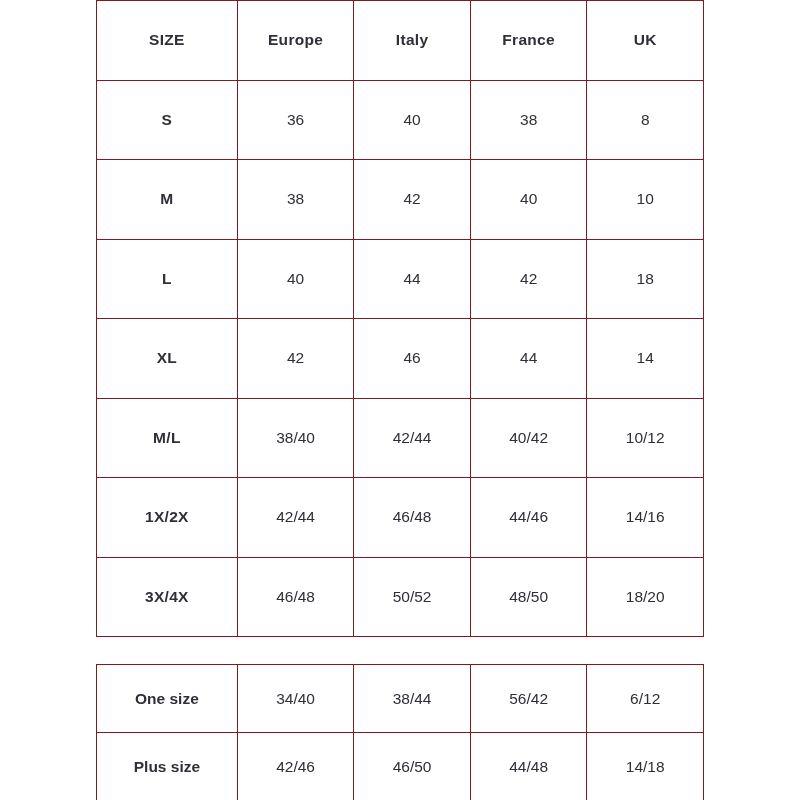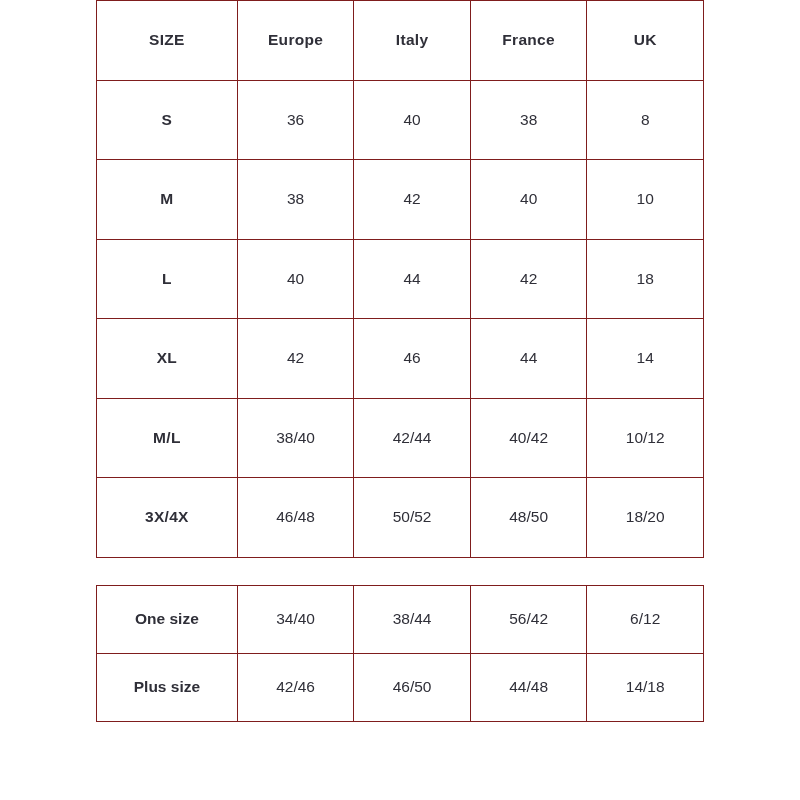--- a/index.html
+++ b/index.html
@@ -120,20 +120,27 @@
         <td>14</td>
       </tr>
       <tr>
         <td class="rowhead">M/L</td>
         <td>38/40</td>
         <td>42/44</td>
         <td>40/42</td>
         <td>10/12</td>
       </tr>
       <tr>
+        <td class="rowhead">1X/2X</td>
+        <td>42/44</td>
+        <td>46/48</td>
+        <td>44/46</td>
+        <td>14/16</td>
+      </tr>
+      <tr>
         <td class="rowhead">3X/4X</td>
         <td>46/48</td>
         <td>50/52</td>
         <td>48/50</td>
         <td>18/20</td>
       </tr>
     </tbody>
   </table>
 
   <div class="spacer"></div>

